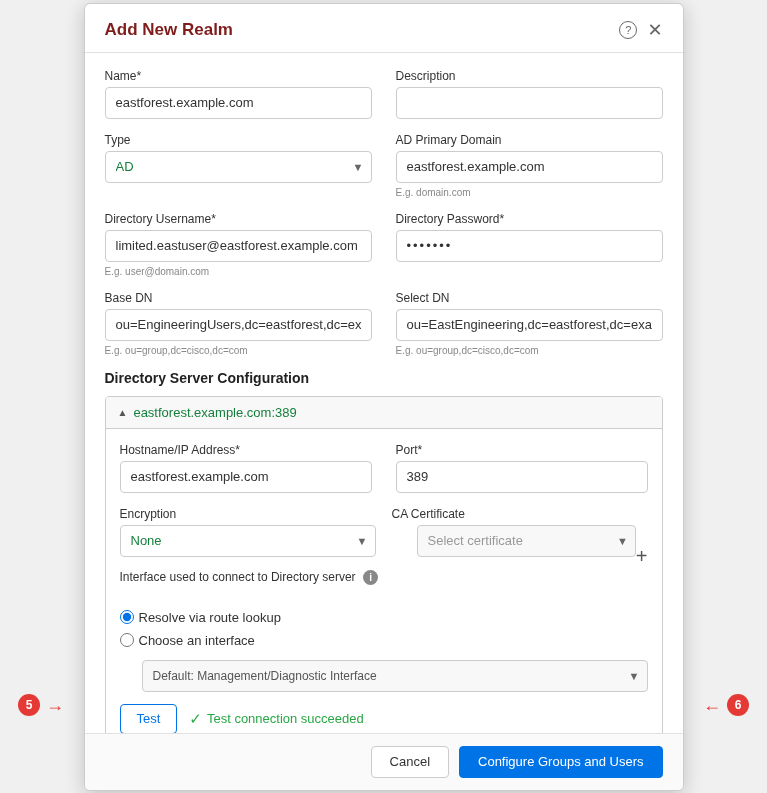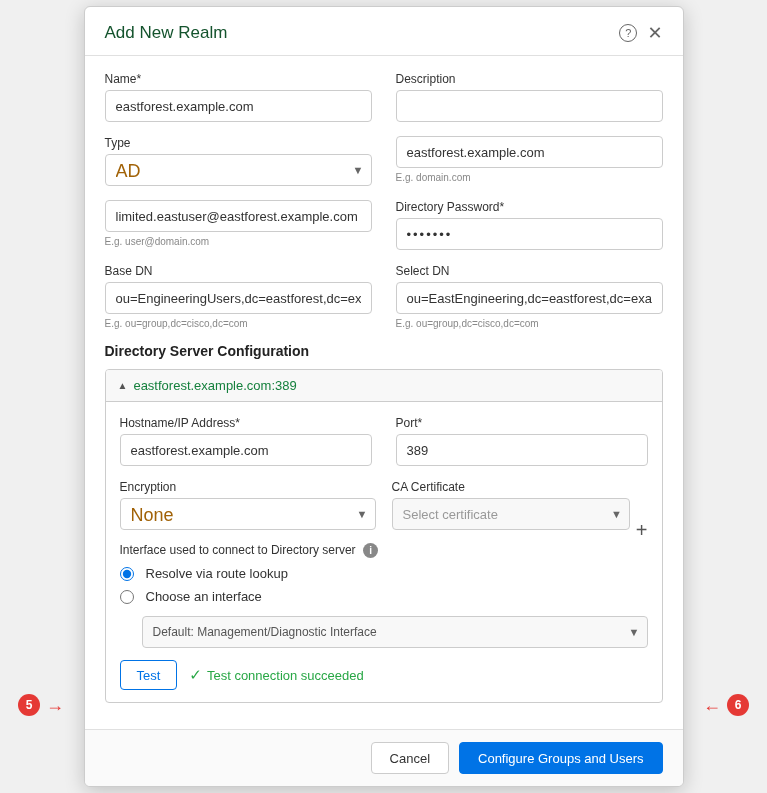--- a/index.html
+++ b/index.html
@@ -23,22 +23,22 @@
     }
     .dialog-header {
       display: flex;
       align-items: center;
       justify-content: space-between;
       padding: 16px 20px 12px;
       border-bottom: 1px solid #e0e0e0;
     }
     .dialog-title {
       font-size: 17px;
-      font-weight: 400;
-      color: #14532d;
+      font-weight: 700;
+      color: #7f1d1d;
     }
     .dialog-header-actions {
       display: flex;
       gap: 10px;
       align-items: center;
     }
     .help-icon {
       width: 18px;
       height: 18px;
       border-radius: 50%;
@@ -95,22 +95,22 @@
       color: #888;
     }
     .form-select-wrapper {
       position: relative;
       width: 100%;
     }
     .form-select {
       border: 1px solid #ccc;
       border-radius: 4px;
       padding: 6px 30px 6px 10px;
-      font-size: 18px;
-      color: #a16207;
+      font-size: 13px;
+      color: #15803d;
       background: #fff;
       width: 100%;
       height: 32px;
       appearance: none;
       cursor: pointer;
     }
     .select-arrow {
       position: absolute;
       right: 8px;
       top: 50%;
@@ -155,21 +155,21 @@
     }
     .radio-group {
       display: flex;
       flex-direction: column;
       gap: 8px;
       margin-top: 4px;
     }
     .radio-item {
       display: flex;
       align-items: center;
-      gap: 12px;
+      gap: 5px;
     }
     .radio-item input[type="radio"] {
       accent-color: #0073e6;
       width: 14px;
       height: 14px;
     }
     .radio-label {
       font-size: 13px;
       color: #333;
     }
@@ -269,21 +269,21 @@
       right: -24px;
       top: 50%;
       transform: translateY(-50%);
       font-size: 18px;
       color: #555;
       cursor: pointer;
     }
     .ca-cert-container {
       display: flex;
       align-items: center;
-      gap: 6px;
+      margin-left: 25px;
     }
     .info-icon {
       display: inline-flex;
       align-items: center;
       justify-content: center;
       width: 15px;
       height: 15px;
       border-radius: 50%;
       background: #888;
       color: #fff;
@@ -324,27 +324,29 @@
       <div class="form-group">
         <label class="form-label">Type</label>
         <div class="form-select-wrapper">
           <select class="form-select">
             <option>AD</option>
           </select>
           <span class="select-arrow">▼</span>
         </div>
       </div>
       <div class="form-group">
+        <label class="form-label">AD Primary Domain</label>
         <input class="form-input" type="text" value="eastforest.example.com" style="">
         <span class="form-hint">E.g. domain.com</span>
       </div>
     </div>
 
     <div class="form-row">
       <div class="form-group">
+        <label class="form-label">Directory Username*</label>
         <input class="form-input" type="text" value="limited.eastuser@eastforest.example.com" style="">
         <span class="form-hint">E.g. user@domain.com</span>
       </div>
       <div class="form-group">
         <label class="form-label">Directory Password*</label>
         <input class="form-input password-field" type="password" value="•••••••" style="">
       </div>
     </div>
 
     <div class="form-row">
@@ -397,21 +399,21 @@
                 <select class="ca-cert-select">
                   <option value="" disabled="" selected="">Select certificate</option>
                 </select>
                 <span class="select-arrow">▼</span>
               </div>
               <span class="ca-cert-add" style="position:relative;right:auto;transform:none;font-size:20px;color:#555;cursor:pointer;">+</span>
             </div>
           </div>
         </div>
 
-        <div style="margin-bottom:8px;">
+        <div style="margin-bottom:25px;">
           <span class="form-label">Interface used to connect to Directory server</span>
           <span class="info-icon">i</span>
         </div>
 
         <div class="radio-group">
           <div class="radio-item">
             <input type="radio" name="interface" checked="" id="radio-resolve" style="">
             <label for="radio-resolve" class="radio-label">Resolve via route lookup</label>
           </div>
           <div class="radio-item">

